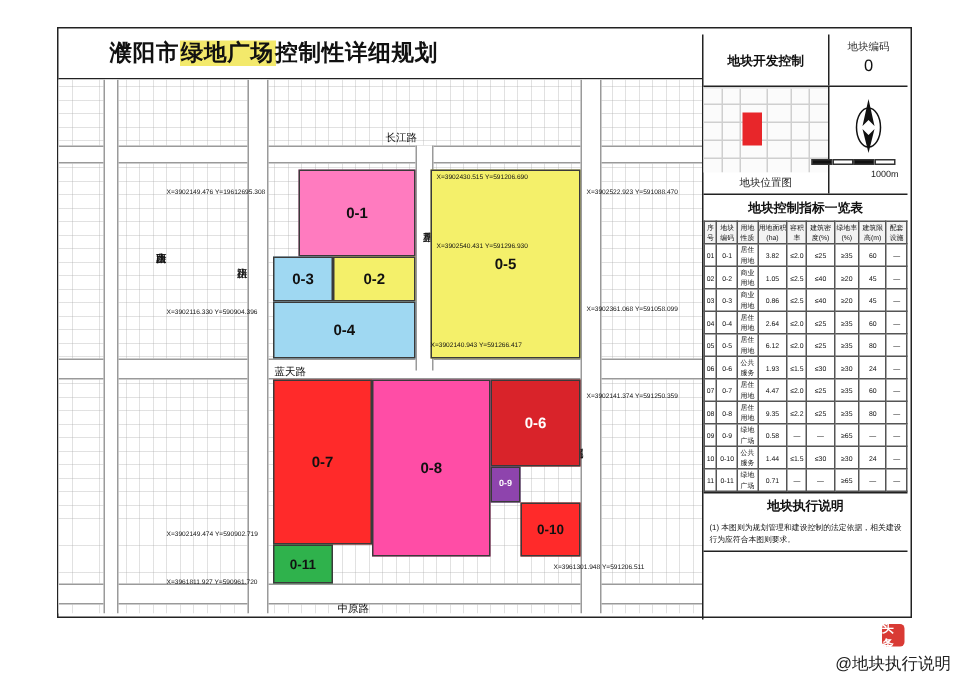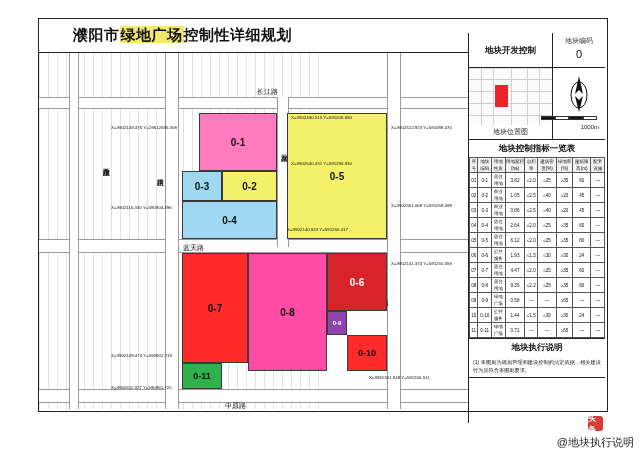--- a/index.html
+++ b/index.html
@@ -8,21 +8,21 @@
 
   
   .frame{position:absolute;left:38px;top:18px;width:568px;height:392px;border:1px solid #222;background:#fff;}
 
   
   .title-bar{position:absolute;left:39px;top:19px;width:429px;height:34px;border-bottom:1px solid #222;box-sizing:border-box;display:flex;align-items:center;}
   .title-text{font-size:15px;font-weight:bold;color:#111;letter-spacing:.5px;padding-left:34px;white-space:nowrap;}
   .title-text .hl{background:#f3e96b;color:#111;padding:0 1px;}
 
   
-  .rightcol{position:absolute;left:468px;top:33px;width:137px;height:390px;border-left:1px solid #222;box-sizing:border-box;}
+  .rightcol{position:absolute;left:468px;top:23px;width:137px;height:390px;border-left:1px solid #222;box-sizing:border-box;}
   .rc-box{border-bottom:1px solid #222;box-sizing:border-box;position:relative;}
   .rc-h{font-size:8.5px;text-align:center;padding:3px 0 2px;font-weight:bold;color:#111;}
   .rc-split{display:flex;}
   .rc-left{flex:1;border-right:1px solid #222;box-sizing:border-box;}
   .rc-right{width:52px;box-sizing:border-box;}
   .rc-num{font-size:12px;text-align:center;padding:8px 0 4px;color:#111;}
   .rc-sub{font-size:7px;text-align:center;color:#333;padding-bottom:2px;}
 
   
   .minimap{height:56px;background:#fbfbfb;position:relative;border-top:1px solid #ddd;overflow:hidden;}

